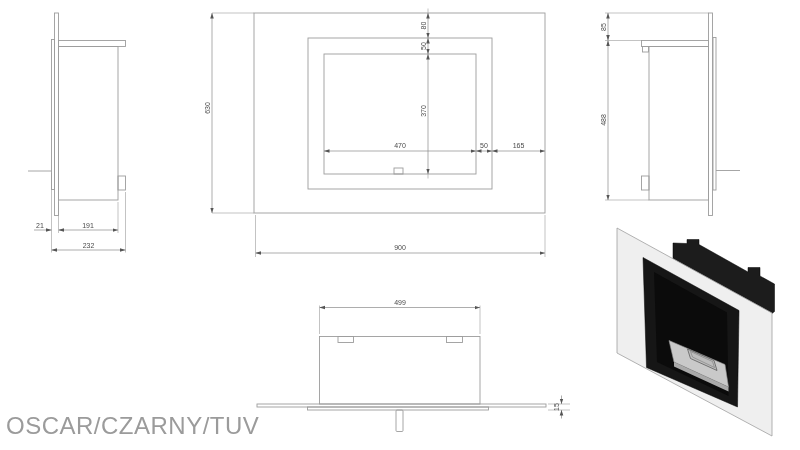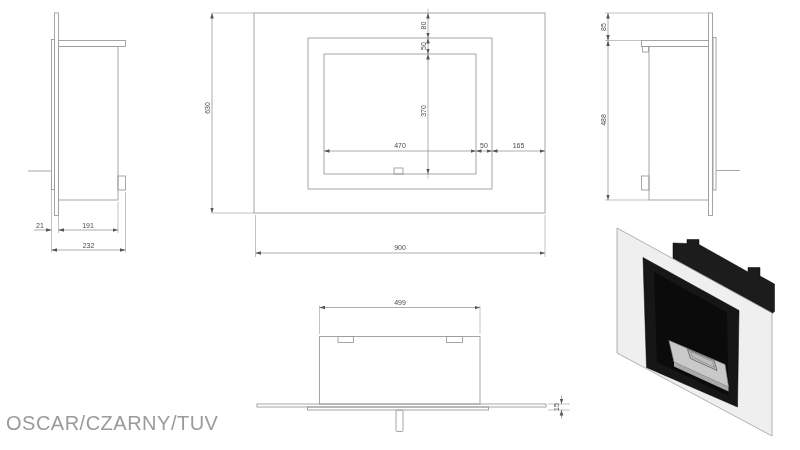--- a/index.html
+++ b/index.html
@@ -14,21 +14,21 @@
   .arr{marker-start:url(#arw);marker-end:url(#arw);}
   .arrE{marker-end:url(#arw);}
   
   text.dimtxt{font-size:7px;fill:#4a4a4a;font-family:"Liberation Sans",sans-serif;}
   
   .r-panel{stroke:#a0a0a0;stroke-width:.8;}
   .r-dark{stroke:#000;stroke-width:.5;}
   .r-tray{stroke:#8f8f8f;stroke-width:.6;}
   .r-slot{stroke:#4f4f4f;stroke-width:.7;}
   .r-slot-in{stroke:#6e6e6e;stroke-width:.5;fill:none;}
-  #product-title{position:absolute;left:6px;top:412px;font-size:20px;font-weight:300;
+  #product-title{position:absolute;left:6px;top:412px;font-size:24px;font-weight:300;
     letter-spacing:.5px;color:#9b9b9b;white-space:nowrap;}
 </style>
 </head>
 <body>
 
 <div id="stage">
 
 <svg id="drawing" width="800" height="450" viewBox="0 0 800 450">
   <defs>
     <marker id="arw" viewBox="0 0 8 8" refX="8" refY="4" markerWidth="5.5" markerHeight="5.5" orient="auto-start-reverse" markerUnits="userSpaceOnUse">

